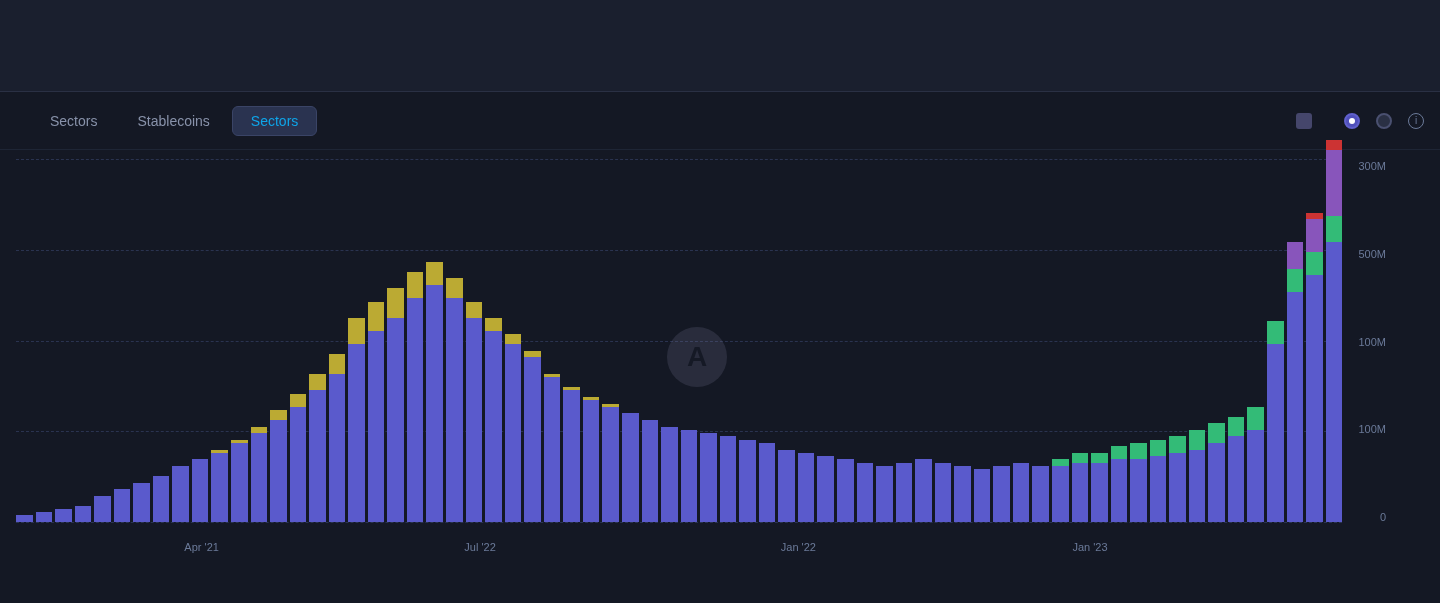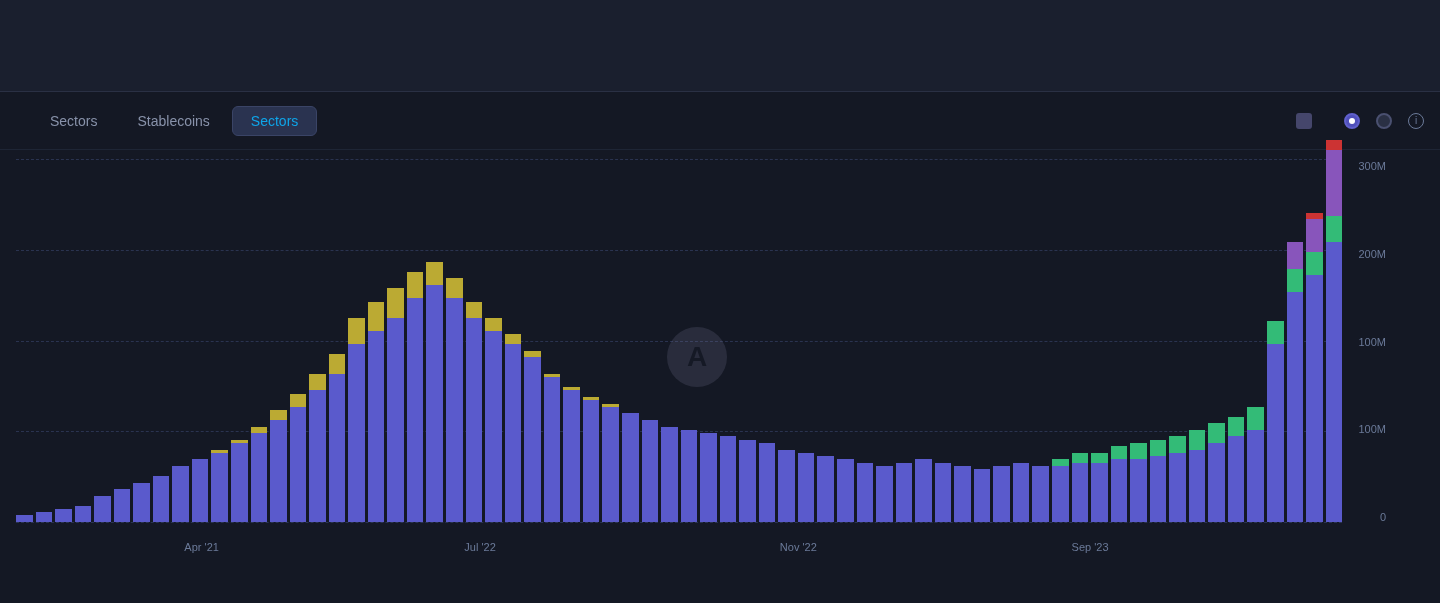--- a/index.html
+++ b/index.html
@@ -564,25 +564,25 @@
           <div class="bar-segment" style="height: 17.2414%; background-color: rgb(136, 85, 187); min-height: 1px;"></div>
           <div class="bar-segment" style="height: 6.89655%; background-color: rgb(51, 187, 119); min-height: 1px;"></div>
           <div class="bar-segment" style="height: 73.2759%; background-color: rgb(90, 90, 204); min-height: 1px;"></div>
         </div>
       </div>
 
     <div class="y-axis">
       <span class="y-label">0</span>
       <span class="y-label">100M</span>
       <span class="y-label">100M</span>
-      <span class="y-label">200M</span>
+      <span class="y-label">500M</span>
       <span class="y-label">300M</span>
     </div>
 
     <div class="x-axis">
       <span class="x-label" style="left: 14%">Apr '21</span>
       <span class="x-label" style="left: 35%">Jul '22</span>
-      <span class="x-label" style="left: 59%">Nov '22</span>
-      <span class="x-label" style="left: 81%">Sep '23</span>
+      <span class="x-label" style="left: 59%">Jan '22</span>
+      <span class="x-label" style="left: 81%">Jan '23</span>
     </div>
 
   </div>
 </div>
 
 </body></html>

